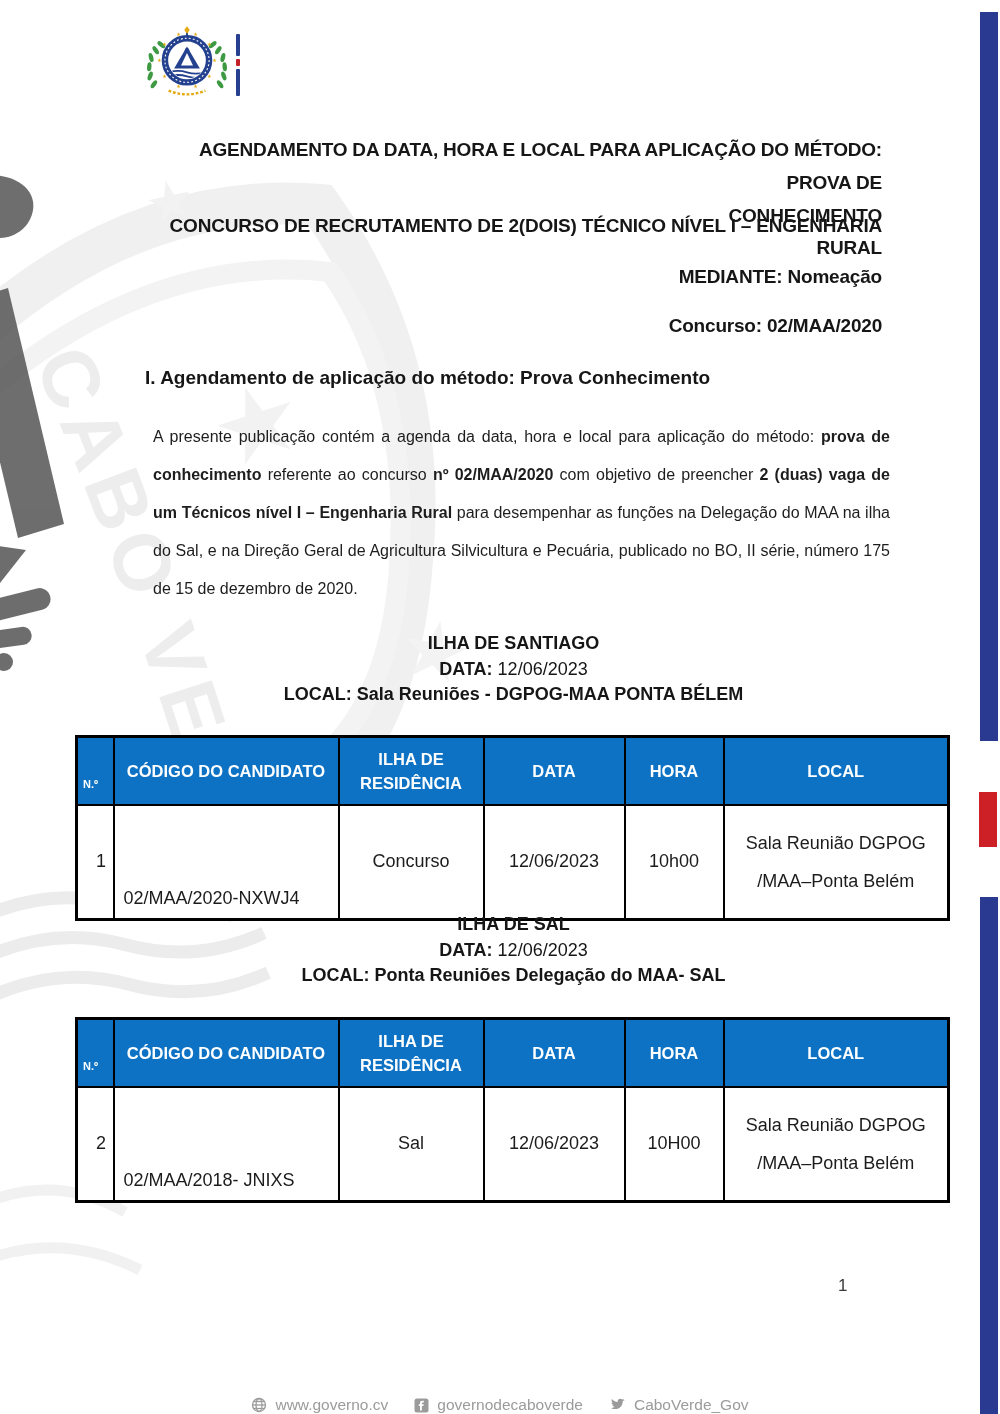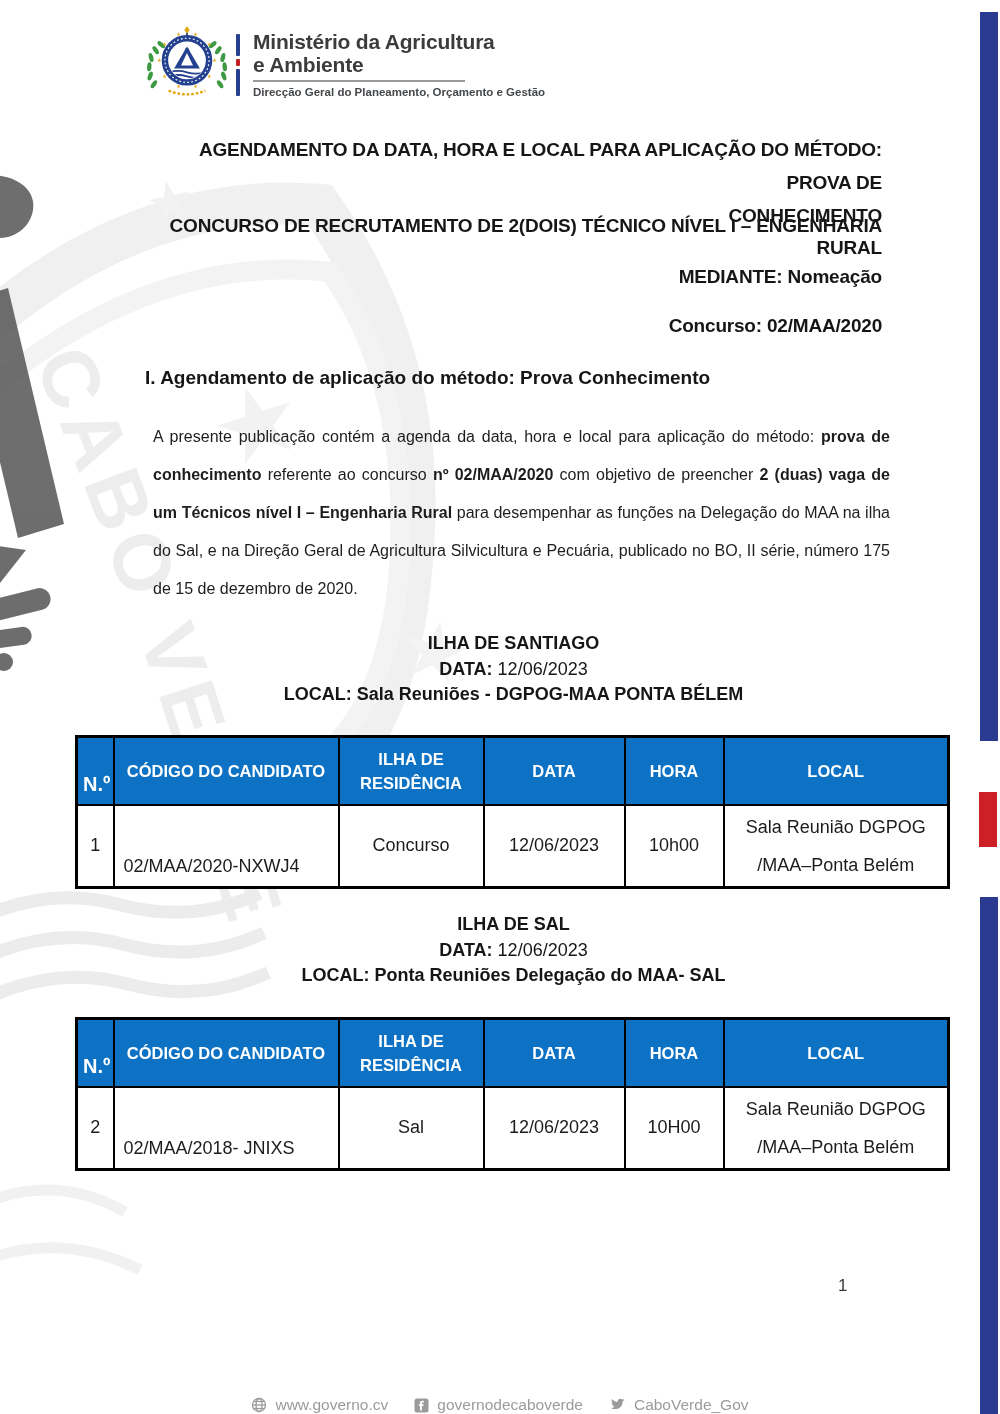--- a/index.html
+++ b/index.html
@@ -50,22 +50,22 @@
   
   .sched{position:absolute;left:75px;width:872px;border-collapse:collapse;table-layout:fixed;
          border:3px solid #000;background:#fff;}
   .tb1{top:735px;}
   .tb2{top:1017px;}
   .sched th,.sched td{border:2px solid #000;overflow:hidden;}
   .sched tr.head{height:68px;}
   .sched tr.row{height:75px;}
   .sched th{background:var(--tblblue,#0d72c4);color:#fff;font-weight:bold;font-size:16.5px;
             text-align:center;vertical-align:middle;line-height:24px;padding:2px;}
-  .sched th.num{text-align:left;vertical-align:bottom;font-size:20px;padding:0 0 8px 5px;}
-  .sched td{font-size:18px;color:#1c1c1c;text-align:center;vertical-align:middle;padding:2px;}
+  .sched th.num{text-align:left;vertical-align:bottom;font-size:11px;padding:0 0 8px 5px;}
+  .sched td{font-size:18px;color:#1c1c1c;text-align:center;vertical-align:middle;padding:18px;}
   .sched td.num{font-size:18px;}
   .sched td.codigo{text-align:left;vertical-align:bottom;padding:0 0 9px 9px;}
   .sched td.local div{line-height:38px;}
 
   .pagenum{position:absolute;left:838px;top:1276px;font-size:17px;color:#3a3a3a;}
 
   
   .footer{position:absolute;left:0;top:1396px;width:100%;display:flex;justify-content:center;
           align-items:center;gap:26px;color:#9b9b9b;font-size:15.5px;}
   .f-item{display:flex;align-items:center;gap:8px;white-space:nowrap;}
@@ -170,28 +170,20 @@
 
         <line x1="50" y1="7" x2="50" y2="15" stroke="#24418f" stroke-width="2"></line>
         <polygon points="50,3 53,7 50,11 47,7" fill="#e3a90f"></polygon>
 
         <path d="M30,73 Q50,81 70,73" fill="none" stroke="#e3a90f" stroke-width="2.6" stroke-dasharray="3 2"></path>
       </svg>
       <div class="lh-sep">
         <i class="s1"></i>
           <i class="s2"></i>
           <i class="s3"></i>
-      </div>
-      <div class="lh-text">
-        <div class="ministry">
-          <div>Ministério da Agricultura</div>
-          <div>e Ambiente</div>
-        </div>
-        <div class="lh-rule"></div>
-        <div class="dept">Direcção Geral do Planeamento, Orçamento e Gestão</div>
       </div>
     </header>
 
     <div class="title t1">
       <div>AGENDAMENTO DA DATA, HORA E LOCAL PARA APLICAÇÃO DO MÉTODO: PROVA DE</div>
       <div>CONHECIMENTO</div>
     </div>
     <div class="title t2">CONCURSO DE RECRUTAMENTO DE 2(DOIS) TÉCNICO NÍVEL I – ENGENHARIA RURAL</div>
     <div class="title t3">MEDIANTE: Nomeação</div>
     <div class="title t4">Concurso: 02/MAA/2020</div>

